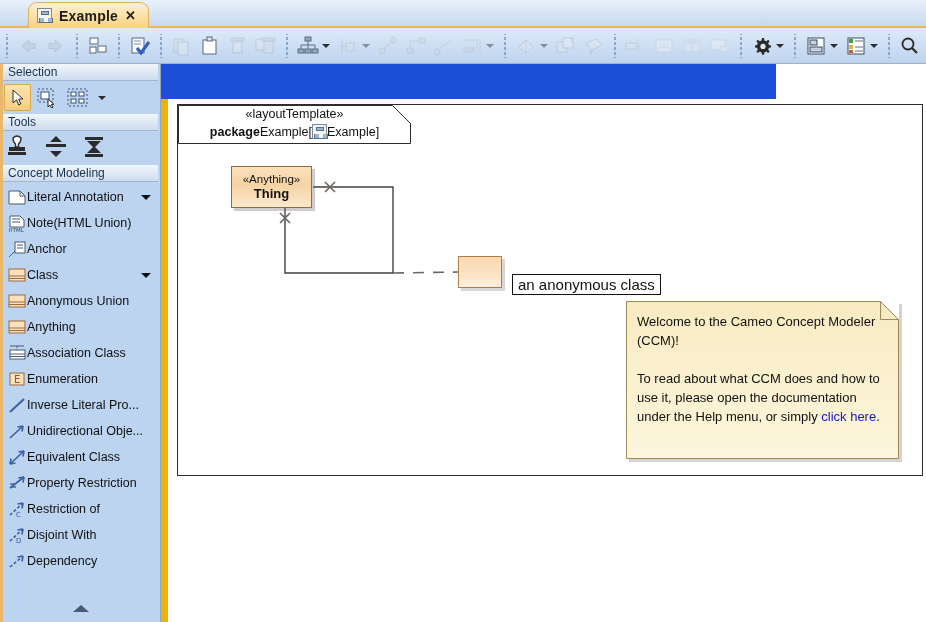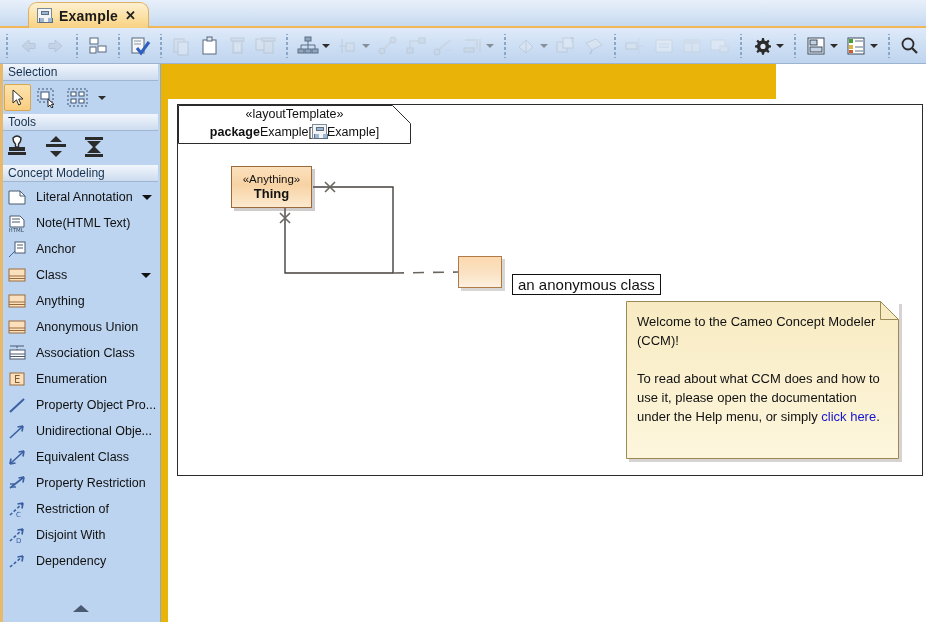--- a/index.html
+++ b/index.html
@@ -2,21 +2,21 @@
 <html><head>
 <meta charset="utf-8">
 <style>
   html,body{margin:0;padding:0;}
   body{
     width:926px;height:622px;overflow:hidden;
     font-family:"Liberation Sans",sans-serif;
     font-size:12px;color:#000;
     background:#ffffff;
   }
-  .app{position:relative;width:776px;height:622px;background:#eab308;}
+  .app{position:relative;width:776px;height:622px;background:#1d4ed8;}
 
   
   .tabbar{
     position:absolute;left:0;top:0;width:926px;height:28px;
     background:linear-gradient(to bottom,#e8f0fa 0%,#d6e4f5 55%,#c6d9ef 100%);
     border-bottom:2px solid #f0b657;
     box-sizing:border-box;
   }
   .tab{
     position:absolute;left:28px;top:2px;height:26px;
@@ -72,21 +72,21 @@
   .sel-row{height:33px;display:flex;align-items:center;padding-left:4px;gap:3px;}
   .sel-btn{width:27px;height:27px;display:flex;align-items:center;justify-content:center;
     position:relative;cursor:pointer;box-sizing:border-box;}
   .sel-btn.active{
     background:linear-gradient(to bottom,#fde3ad 0%,#f9cd80 100%);
     border:1px solid #dba74e;border-radius:2px;}
   .tools-row{height:34px;display:flex;align-items:center;padding-left:6px;gap:14px;}
   .tool-btn{width:24px;height:26px;position:relative;cursor:pointer;}
 
   .cm-list{padding-top:2px;}
-  .cm-item{height:26px;display:flex;align-items:center;padding-left:8px;gap:9px;cursor:pointer;}
+  .cm-item{height:26px;display:flex;align-items:center;padding-left:8px;cursor:pointer;}
   .cm-ico{width:19px;height:17px;position:relative;flex:0 0 19px;}
   .cm-label{font-size:12.5px;color:#101010;white-space:nowrap;}
   .cm-caret{margin-left:auto;margin-right:9px;width:0;height:0;
     border-left:5px solid transparent;border-right:5px solid transparent;border-top:5px solid #111;}
   .lp-collapse{position:absolute;bottom:10px;left:0;width:161px;display:flex;justify-content:center;cursor:pointer;}
   .lp-collapse .up{width:0;height:0;border-left:8px solid transparent;border-right:8px solid transparent;
      border-bottom:7px solid #4a5a70;}
 
   
   .canvaswrap{position:absolute;left:161px;top:56px;width:765px;height:558px;background:#fff;
@@ -431,21 +431,21 @@
 
       <div class="cm-item">
         <span class="cm-ico">
           <svg width="19" height="17" viewBox="0 0 19 17">
               <path d="M2 1 L12 1 L16 5 L16 12 L2 12 Z" fill="#fff" stroke="#4a5a70"></path>
               <line x1="4" y1="4" x2="12" y2="4" stroke="#4a5a70"></line>
               <line x1="4" y1="7" x2="12" y2="7" stroke="#4a5a70"></line>
               <text x="0.5" y="17" font-size="5.5" fill="#3a4a5c" font-family="DejaVu Sans">HTML</text>
             </svg>
         </span>
-        <span class="cm-label">Note(HTML Text)</span>
+        <span class="cm-label">Note(HTML Union)</span>
       </div>
 
       <div class="cm-item">
         <span class="cm-ico">
           <svg width="19" height="17" viewBox="0 0 19 17">
               <rect x="7" y="1" width="10" height="11" fill="#fff" stroke="#4a5a70"></rect>
               <line x1="9" y1="4" x2="15" y2="4" stroke="#4a5a70"></line>
               <line x1="9" y1="7" x2="15" y2="7" stroke="#4a5a70"></line>
               <line x1="1" y1="16" x2="7" y2="10" stroke="#3b5fa0"></line>
             </svg>
@@ -466,32 +466,32 @@
       </div>
 
       <div class="cm-item">
         <span class="cm-ico">
           <svg width="19" height="17" viewBox="0 0 19 17">
               <rect x="1" y="2" width="16" height="12" fill="#fbe0bd" stroke="#9c6a3a"></rect>
               <line x1="1" y1="9" x2="17" y2="9" stroke="#9c6a3a"></line>
               <line x1="1" y1="11.5" x2="17" y2="11.5" stroke="#9c6a3a"></line>
             </svg>
         </span>
-        <span class="cm-label">Anything</span>
+        <span class="cm-label">Anonymous Union</span>
       </div>
 
       <div class="cm-item">
         <span class="cm-ico">
           <svg width="19" height="17" viewBox="0 0 19 17">
               <rect x="1" y="2" width="16" height="12" fill="#fbe0bd" stroke="#9c6a3a"></rect>
               <line x1="1" y1="9" x2="17" y2="9" stroke="#9c6a3a"></line>
               <line x1="1" y1="11.5" x2="17" y2="11.5" stroke="#9c6a3a"></line>
             </svg>
         </span>
-        <span class="cm-label">Anonymous Union</span>
+        <span class="cm-label">Anything</span>
       </div>
 
       <div class="cm-item">
         <span class="cm-ico">
           <svg width="19" height="17" viewBox="0 0 19 17">
               <line x1="2" y1="1" x2="16" y2="1" stroke="#4a5a70"></line>
               <line x1="9" y1="1" x2="9" y2="5" stroke="#4a5a70" stroke-dasharray="2,1"></line>
               <rect x="2" y="5" width="15" height="9" fill="#fff" stroke="#4a5a70"></rect>
               <line x1="2" y1="9" x2="17" y2="9" stroke="#4a5a70"></line>
               <line x1="2" y1="11.5" x2="17" y2="11.5" stroke="#4a5a70"></line>
@@ -509,21 +509,21 @@
         </span>
         <span class="cm-label">Enumeration</span>
       </div>
 
       <div class="cm-item">
         <span class="cm-ico">
           <svg width="19" height="17" viewBox="0 0 19 17">
               <line x1="2" y1="15" x2="16" y2="2" stroke="#3b5fa0" stroke-width="2"></line>
             </svg>
         </span>
-        <span class="cm-label">Property Object Pro...</span>
+        <span class="cm-label">Inverse Literal Pro...</span>
       </div>
 
       <div class="cm-item">
         <span class="cm-ico">
           <svg width="19" height="17" viewBox="0 0 19 17">
               <line x1="2" y1="15" x2="15" y2="3" stroke="#3b5fa0" stroke-width="1.6"></line>
               <path d="M15 3 L9.5 4 M15 3 L14 8.5" fill="none" stroke="#3b5fa0" stroke-width="1.6"></path>
             </svg>
         </span>
         <span class="cm-label">Unidirectional Obje...</span>

